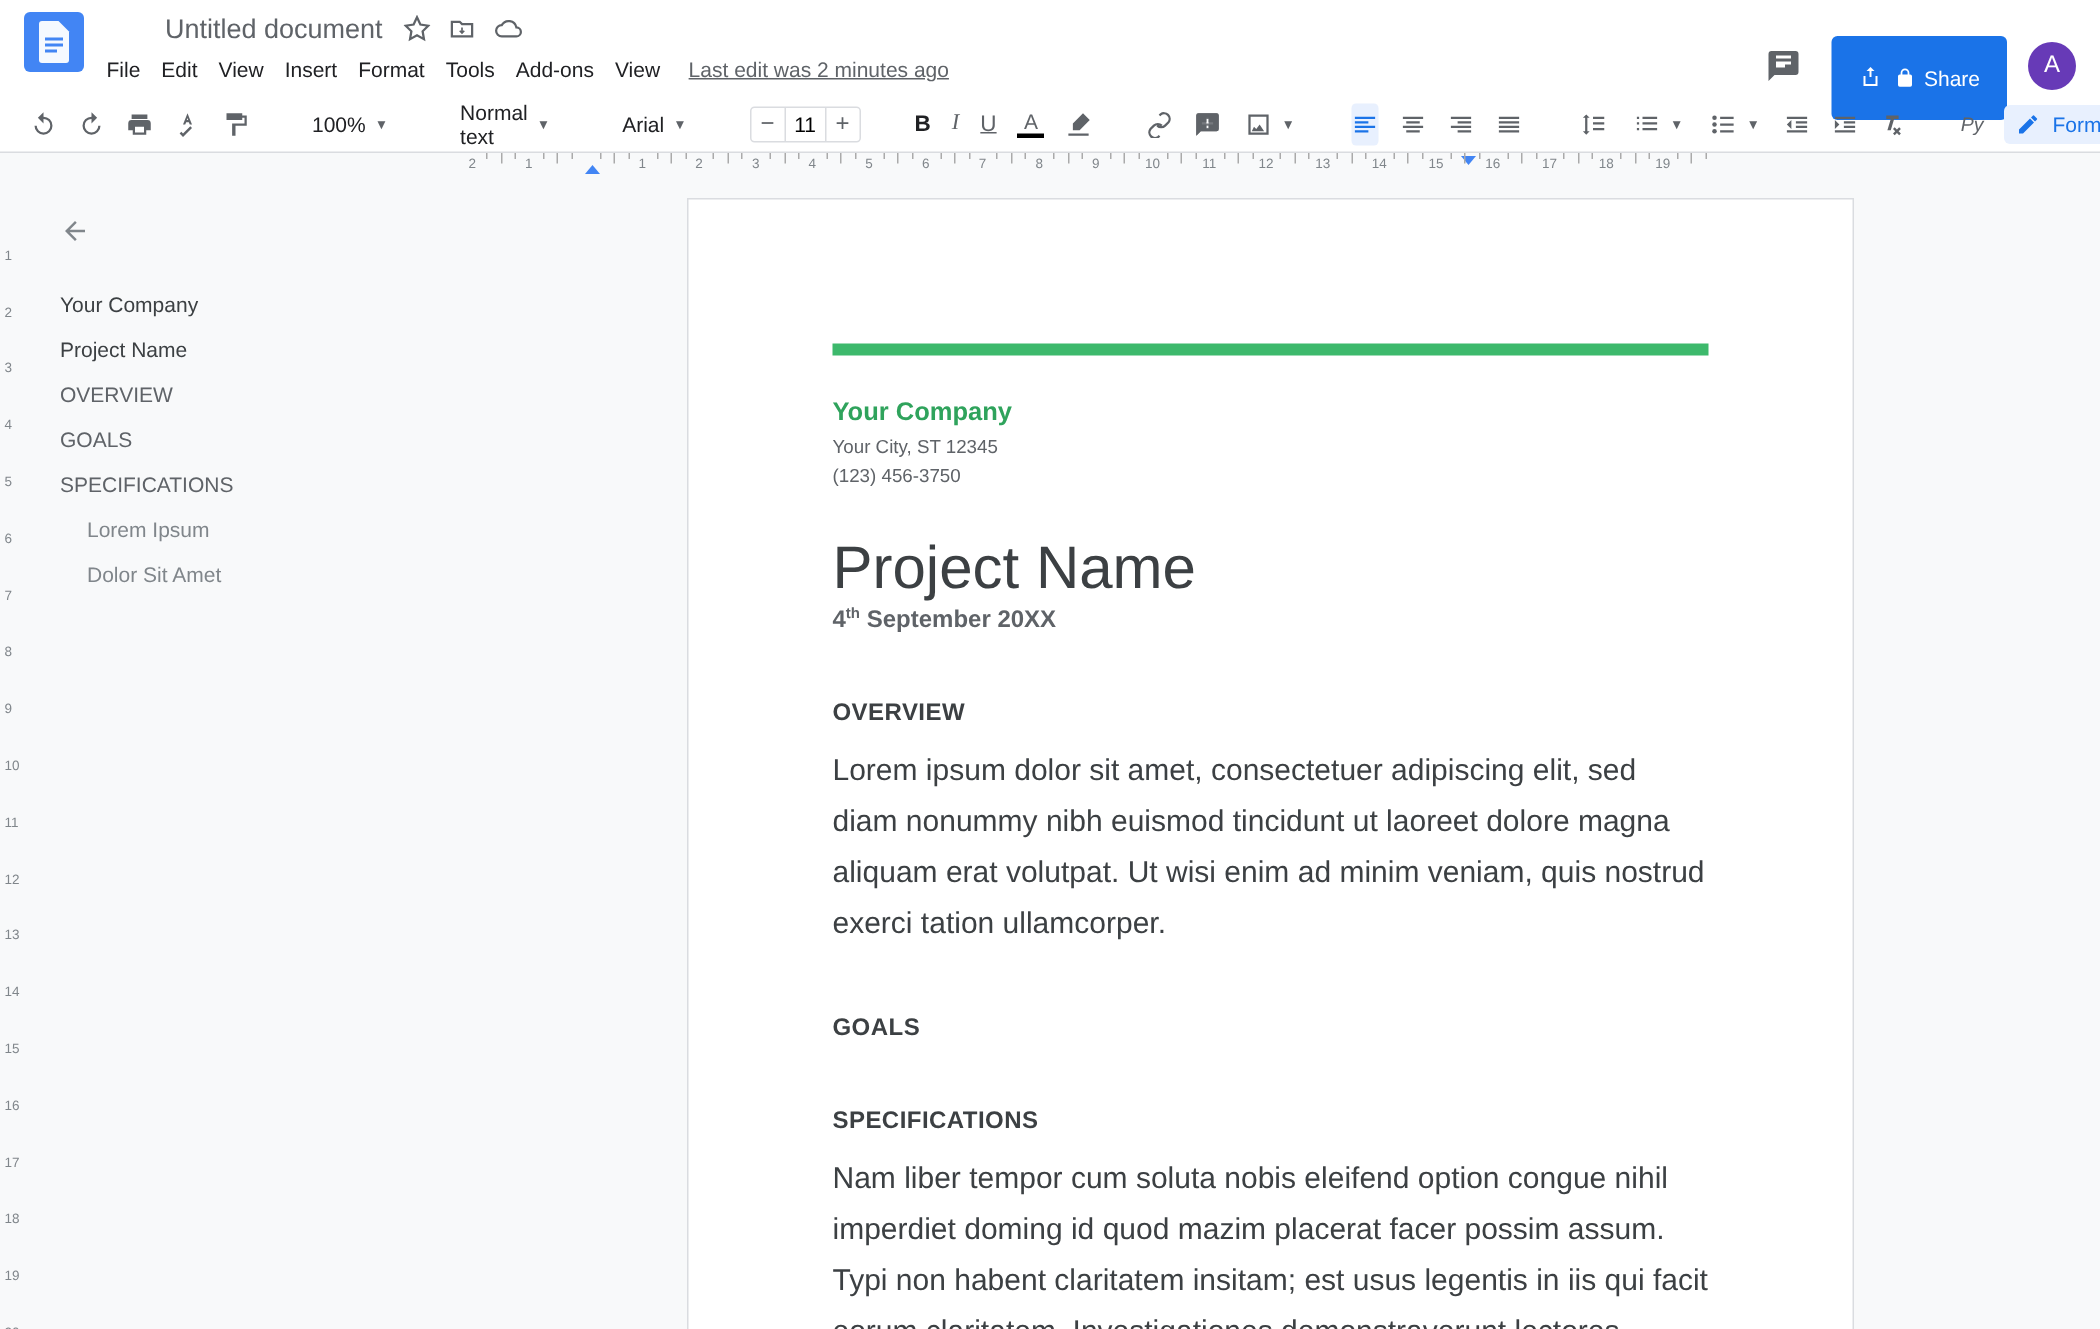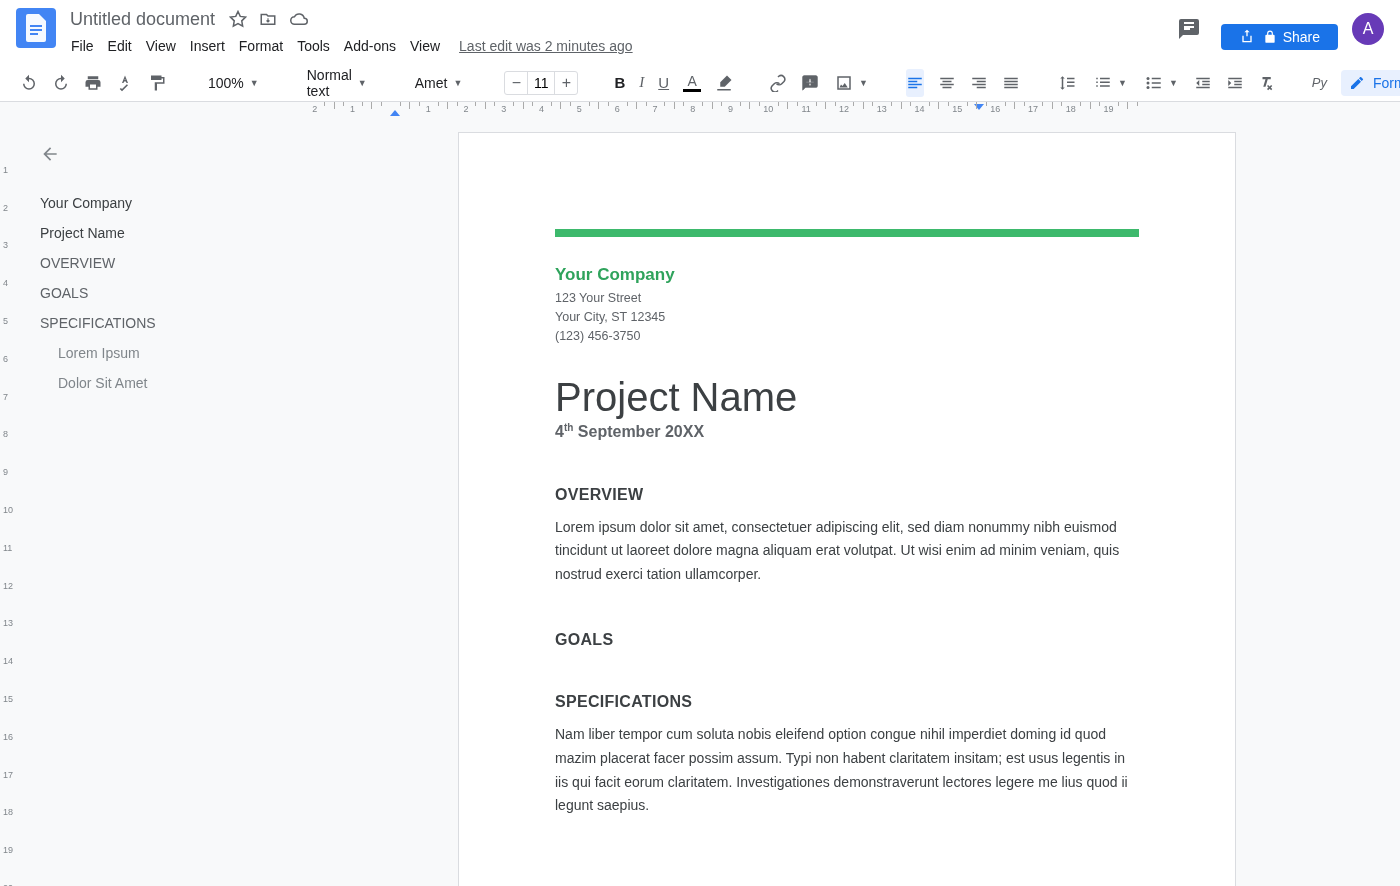--- a/index.html
+++ b/index.html
@@ -4,29 +4,29 @@
 <style>
 * { margin: 0; padding: 0; box-sizing: border-box; }
 body { font-family: 'Google Sans', Arial, sans-serif; background: #fff; overflow: hidden; }
 
 
 .header { display: flex; align-items: flex-start; padding: 8px 16px 0 16px; height: 64px; }
 .docs-icon { width: 40px; height: 40px; background: #4285f4; border-radius: 4px; display: flex; align-items: center; justify-content: center; margin-right: 8px; cursor: pointer; flex-shrink: 0; }
 .docs-icon svg { fill: #fff; }
 .header-center { flex: 1; }
 .title-row { display: flex; align-items: center; height: 22px; }
-.doc-title { font-size: 18px; color: #5f6368; padding: 2px 6px; border-radius: 4px; }
+.doc-title { font-size: 18px; color: #5f6368; padding: 2px 6px; border-radius: 4px; margin-left: 40px; }
 .title-icons { display: flex; gap: 12px; margin-left: 8px; color: #5f6368; }
 .title-icons span { cursor: pointer; display: flex; align-items: center; }
 .menu-row { display: flex; align-items: center; height: 28px; margin-top: 2px; }
 .menu-item { padding: 4px 7px; font-size: 14px; color: #202124; cursor: pointer; border-radius: 4px; }
 .last-edit { font-size: 14px; color: #5f6368; text-decoration: underline; margin-left: 12px; cursor: pointer; }
 .header-right { display: flex; align-items: center; gap: 14px; }
 .comment-icon { color: #5f6368; cursor: pointer; padding: 6px; }
-.share-btn { background: #1a73e8; color: #fff; border: none; border-radius: 4px; padding: 5px 18px; font-size: 14px; font-weight: 500; cursor: pointer; display: flex; align-items: center; gap: 8px; margin-top: 16px; }
+.share-btn { background: #1a73e8; color: #fff; border: none; border-radius: 4px; padding: 20px 18px; font-size: 14px; font-weight: 500; cursor: pointer; display: flex; align-items: center; gap: 8px; margin-top: 16px; }
 .avatar { width: 32px; height: 32px; border-radius: 50%; background: #673ab7; color: #fff; display: flex; align-items: center; justify-content: center; font-size: 16px; cursor: pointer; }
 
 
 .toolbar { display: flex; align-items: center; padding: 4px 20px; border-bottom: 1px solid #dadce0; height: 38px; gap: 14px; }
 .tb-btn { width: 28px; height: 28px; display: flex; align-items: center; justify-content: center; cursor: pointer; border-radius: 3px; color: #5f6368; }
 .tb-btn.active { background: #e8f0fe; color: #1a73e8; }
 .tb-sep { width: 1px; height: 20px; background: #dadce0; margin: 0 4px; }
 .tb-dropdown { display: flex; align-items: center; padding: 0 6px; height: 28px; cursor: pointer; font-size: 14px; color: #202124; border-radius: 3px; gap: 6px; }
 .tb-dropdown .arrow { font-size: 9px; color: #5f6368; }
 .font-size-ctrl { display: flex; align-items: center; border: 1px solid #dadce0; border-radius: 3px; height: 24px; }
@@ -62,21 +62,21 @@
 
 .page-area { flex: 1; display: flex; justify-content: center; overflow-y: auto; padding-top: 14px; }
 .page { width: 778px; background: #fff; border: 1px solid #dadce0; padding: 96px 96px 60px 96px; min-height: 1000px; font-family: Arial; color: #3c4043; }
 .green-bar { height: 8px; background: #3db96c; margin-bottom: 28px; }
 .company { color: #2fa35c; font-weight: 700; font-size: 17px; margin-bottom: 4px; }
 .addr { font-size: 12.5px; line-height: 1.5; color: #5f6368; }
 .proj-title { font-size: 40px; font-weight: 400; margin-top: 30px; color: #3c4043; }
 .proj-date { font-size: 16px; font-weight: 700; color: #5f6368; margin-top: 2px; }
 .proj-date sup { font-size: 10px; }
 .sect { font-size: 16px; font-weight: 700; margin-top: 44px; margin-bottom: 12px; color: #3c4043; letter-spacing: 0.3px; }
-.body-text { font-size: 14px; line-height: 1.7; color: #3c4043; }
+.body-text { font-size: 20px; line-height: 1.7; color: #3c4043; }
 .goals-list { padding-left: 24px; font-size: 14px; line-height: 1.7; }
 .goals-list li { padding-left: 10px; margin-bottom: 2px; }
 
 svg { display: block; }
 </style>
 </head>
 <body>
 
 <div class="header">
   <div class="docs-icon">
@@ -172,21 +172,21 @@
       <span>100%</span>
       <span class="arrow">▼</span>
     </div>
   <span class="tb-sep"></span>
   <div class="tb-dropdown" style="width:94px">
       <span>Normal text</span>
       <span class="arrow">▼</span>
     </div>
   <span class="tb-sep"></span>
   <div class="tb-dropdown" style="width:94px">
-      <span>Amet</span>
+      <span>Arial</span>
       <span class="arrow">▼</span>
     </div>
   <span class="tb-sep"></span>
   <div class="font-size-ctrl">
     <button>−</button>
     <input value="11" style="">
     <button>+</button>
   </div>
   <span class="tb-sep"></span>
   <span class="tb-btn">
@@ -429,21 +429,20 @@
     <div class="outline-item">GOALS</div>
     <div class="outline-item">SPECIFICATIONS</div>
     <div class="outline-item sub">Lorem Ipsum</div>
     <div class="outline-item sub">Dolor Sit Amet</div>
   </div>
 
   <div class="page-area">
     <div class="page">
       <div class="green-bar"></div>
       <div class="company">Your Company</div>
-      <div class="addr">123 Your Street</div>
       <div class="addr">Your City, ST 12345</div>
       <div class="addr">(123) 456-3750</div>
       <div class="proj-title">Project Name</div>
       <div class="proj-date"><span>4</span><sup>th</sup><span> September 20XX</span></div>
       <div class="sect">OVERVIEW</div>
       <div class="body-text">Lorem ipsum dolor sit amet, consectetuer adipiscing elit, sed diam nonummy nibh euismod tincidunt ut laoreet dolore magna aliquam erat volutpat. Ut wisi enim ad minim veniam, quis nostrud exerci tation ullamcorper.</div>
       <div class="sect">GOALS</div>
       <div class="sect">SPECIFICATIONS</div>
       <div class="body-text">Nam liber tempor cum soluta nobis eleifend option congue nihil imperdiet doming id quod mazim placerat facer possim assum. Typi non habent claritatem insitam; est usus legentis in iis qui facit eorum claritatem. Investigationes demonstraverunt lectores legere me lius quod ii legunt saepius.</div>
     </div>

